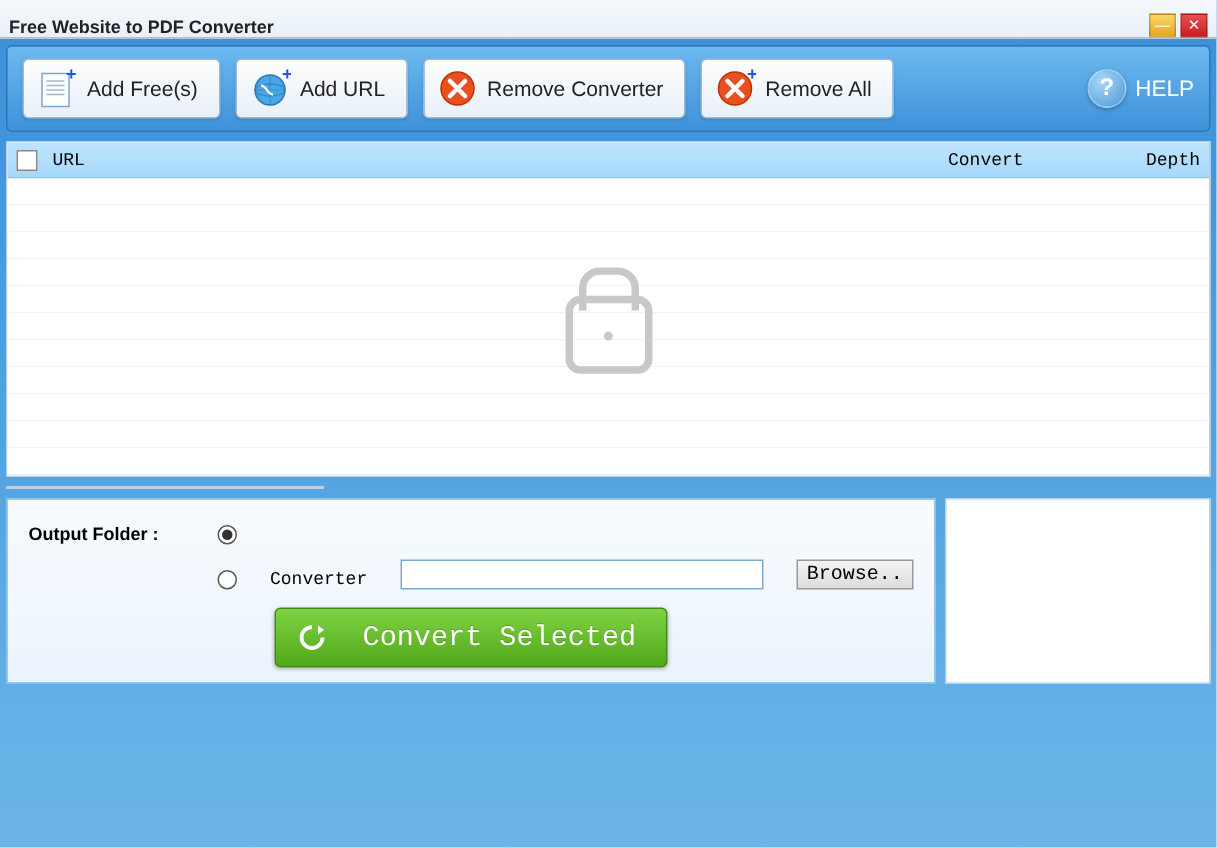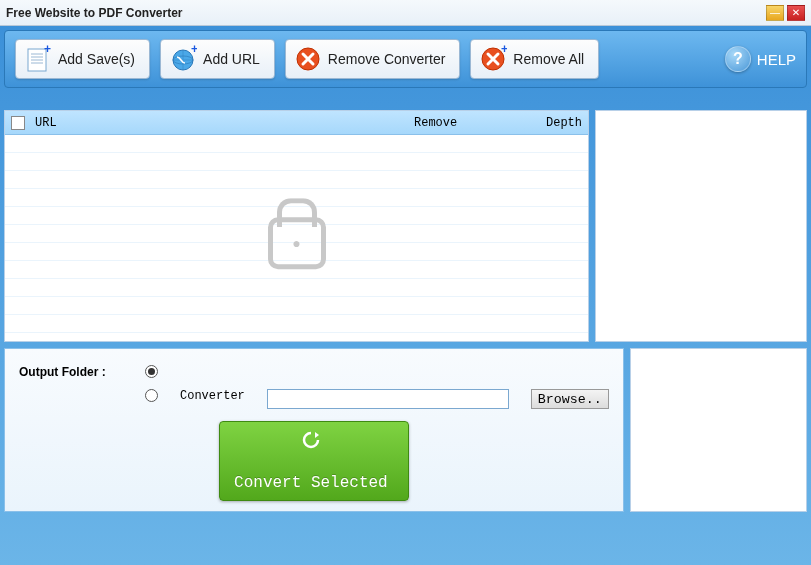--- a/index.html
+++ b/index.html
@@ -1,37 +1,37 @@
 <!DOCTYPE html>
 <html><head>
 <meta charset="utf-8">
 <style>
 * { margin: 0; padding: 0; box-sizing: border-box; }
 body { width: 811px; height: 565px; font-family: Tahoma, Arial, sans-serif; font-size: 12px; background: linear-gradient(to bottom, #3a8fd8 0%, #6bb5e8 100%); overflow: hidden; }
 
 .win-frame { width: 811px; height: 565px; position: relative; }
-.titlebar { height: 26px; background: linear-gradient(to bottom, #f5f9fc 0%, #e8f0f8 100%); border-bottom: 1px solid #b8c8d8; display: flex; align-items: center; padding: 0 6px; }
+.titlebar { height: 26px; background: linear-gradient(to bottom, #f5f9fc 0%, #e8f0f8 100%); border-bottom: 1px solid #b8c8d8; display: flex; align-items: flex-end; padding: 0 6px; }
 .titlebar-text { font-weight: bold; font-size: 12px; color: #222; flex: 1; }
 .titlebar-controls { display: flex; gap: 3px; }
 .ctrl-btn { width: 18px; height: 16px; display: flex; align-items: center; justify-content: center; border: 1px solid rgba(0,0,0,.2); font-size: 10px; color: #fff; cursor: pointer; }
 .ctrl-min { background: linear-gradient(#f8d568,#e8a720); }
 .ctrl-close { background: linear-gradient(#e85050,#c82020); }
 
 .client { padding: 4px 4px 0 4px; height: calc(565px - 26px); }
 
 
 .toolbar { background: linear-gradient(to bottom, #6db8f0 0%, #3e92d8 100%); border: 1px solid #2a78b8; border-radius: 4px; padding: 8px 10px; display: flex; align-items: center; gap: 10px; }
 .tbtn { background: linear-gradient(to bottom, #fdfdfd 0%, #e8f0f8 100%); border: 1px solid #9bb8d4; border-radius: 4px; padding: 6px 14px 6px 8px; display: flex; align-items: center; gap: 6px; font-size: 14px; color: #222; cursor: pointer; height: 40px; box-shadow: 0 1px 2px rgba(0,0,0,.15); }
 .tbtn-icon { width: 28px; height: 28px; display: flex; align-items: center; justify-content: center; position: relative; }
 .spacer { flex: 1; }
 .help-area { display: flex; align-items: center; gap: 6px; color: #fff; font-size: 15px; cursor: pointer; }
 .help-icon { width: 26px; height: 26px; border-radius: 50%; background: radial-gradient(circle at 35% 30%, #a8d8f8, #4a98d8); display: flex; align-items: center; justify-content: center; color: #fff; font-weight: bold; font-size: 16px; border: 1px solid #ffffff55; box-shadow: 0 1px 3px rgba(0,0,0,.3); }
 
 
-.middle { display: flex; gap: 6px; margin-top: 22px; height: 232px; }
+.middle { display: flex; gap: 6px; margin-top: 6px; height: 232px; flex-direction: column; }
 .list-panel { flex: 1; background: #fff; border: 1px solid #b8d0e8; display: flex; flex-direction: column; overflow: hidden; }
 .list-header { background: linear-gradient(to bottom, #bfe4ff 0%, #a6d8fb 100%); height: 24px; display: flex; align-items: center; padding: 0 6px; gap: 10px; border-bottom: 1px solid #8ac0ea; }
 .list-header .chk { width: 14px; height: 14px; border: 1px solid #888; background: #fff; cursor: pointer; }
 .col-url { flex: 1; font-family: "SimSun","Courier New",monospace; font-size: 12px; }
 .col-status { width: 98px; font-family: "SimSun","Courier New",monospace; }
 .col-depth { width: 60px; text-align: right; font-family: "SimSun","Courier New",monospace; }
 .list-body { flex: 1; background: #fff; background-image: repeating-linear-gradient(to bottom, #fff 0, #fff 17px, #eaf4fc 17px, #eaf4fc 18px); position: relative; }
 .preview-panel { width: 212px; background: #fff; border: 1px solid #b8d0e8; }
 
 
@@ -39,28 +39,28 @@
 .wm-lock { width: 58px; height: 52px; border: 5px solid #c8c8c8; border-radius: 10px; position: relative; }
 .wm-lock::before { content: ''; position: absolute; top: -24px; left: 50%; transform: translateX(-50%); width: 30px; height: 24px; border: 5px solid #c8c8c8; border-bottom: none; border-radius: 14px 14px 0 0; }
 .wm-lock::after { content:'●'; position:absolute; top:50%; left:50%; transform:translate(-50%,-50%); font-size:14px; color:#c8c8c8;}
 .wm-text { display: flex; flex-direction: column; align-items: center; }
 .wm-cn { font-size: 34px; font-weight: 300; letter-spacing: 4px; }
 .wm-dom { font-size: 20px; letter-spacing: 3px; margin-top: -4px; }
 
 
 .bottom-row { display: flex; gap: 6px; margin-top: 6px; }
 .output-panel { flex: 1; background: linear-gradient(to bottom, #f8fbfe 0%, #eaf4fc 100%); border: 1px solid #8ac0ea; padding: 16px 14px 10px 14px; font-family: "SimSun","Courier New",monospace; font-size: 12px; }
-.out-row { display: flex; align-items: flex-start; gap: 22px; margin-bottom: 10px; }
+.out-row { display: flex; align-items: flex-end; gap: 22px; margin-bottom: 10px; }
 .out-label { font-weight: bold; font-family: Arial,sans-serif; width: 104px; }
 .radio { width: 13px; height: 13px; border: 1px solid #555; border-radius: 50%; display: inline-flex; align-items: center; justify-content: center; cursor: pointer; background:#fff; }
 .radio.checked::after { content: ''; width: 7px; height: 7px; background: #333; border-radius: 50%; }
 .custom-input { width: 242px; height: 20px; border: 1px solid #7ba8d0; background: #fff; padding: 0 4px; }
 .browse-btn { height: 20px; padding: 0 6px; background: linear-gradient(#f4f4f4,#dcdcdc); border: 1px solid #999; font-family: "SimSun","Courier New",monospace; cursor: pointer; }
 .convert-row { display: flex; gap: 28px; justify-content: center; margin-top: 12px; }
-.cbtn { background: linear-gradient(to bottom, #7fd342 0%, #52a81c 100%); border: 1px solid #3f8a12; border-radius: 4px; color: #fff; font-size: 16px; padding: 8px 20px 8px 14px; display: flex; align-items: center; gap: 24px; cursor: pointer; box-shadow: 0 1px 3px rgba(0,0,0,.3); text-shadow: 0 -1px 0 rgba(0,0,0,.2); flex-direction: column; }
+.cbtn { background: linear-gradient(to bottom, #7fd342 0%, #52a81c 100%); border: 1px solid #3f8a12; border-radius: 4px; color: #fff; font-size: 19px; padding: 8px 20px 8px 14px; display: flex; align-items: center; gap: 24px; cursor: pointer; box-shadow: 0 1px 3px rgba(0,0,0,.3); text-shadow: 0 -1px 0 rgba(0,0,0,.2); }
 .cbtn-icon { width: 20px; height: 20px; }
 .link-row { margin-top: 12px; }
 .link-row a { color: #1050c0; font-family: Arial,sans-serif; font-size: 12px; }
 
 .side-fill { width: 212px; background: #fff; border: 1px solid #b8d0e8; }
 
 svg { display: block; }
 </style>
 </head>
 <body>
@@ -81,21 +81,21 @@
         <span class="tbtn-icon">
           <svg width="28" height="28" viewBox="0 0 28 28">
               <rect x="4" y="4" width="18" height="22" fill="#fff" stroke="#7aa8d0"></rect>
               <line x1="7" y1="9" x2="19" y2="9" stroke="#9bb8d4"></line>
               <line x1="7" y1="12" x2="19" y2="12" stroke="#9bb8d4"></line>
               <line x1="7" y1="15" x2="19" y2="15" stroke="#9bb8d4"></line>
               <line x1="7" y1="18" x2="19" y2="18" stroke="#9bb8d4"></line>
               <text x="20" y="8" font-size="12" fill="#1a58e0" font-weight="bold">+</text>
             </svg>
         </span>
-        <span>Add Save(s)</span>
+        <span>Add Free(s)</span>
       </div>
 
       <div class="tbtn">
         <span class="tbtn-icon">
           <svg width="28" height="28" viewBox="0 0 28 28">
               <circle cx="14" cy="15" r="10" fill="#4aa8e8" stroke="#2a78b8"></circle>
               <ellipse cx="14" cy="15" rx="10" ry="4" fill="none" stroke="#2a78b8" opacity=".6"></ellipse>
               <path d="M14 5 v20 M4 15 h20" stroke="#2a78b8" opacity=".4"></path>
               <path d="M8 12 c4 0 4 6 8 6" stroke="#fff" fill="none" stroke-width="1.5"></path>
               <text x="22" y="8" font-size="12" fill="#1a58e0" font-weight="bold">+</text>
@@ -131,21 +131,21 @@
         <div class="help-icon">?</div>
         <span>HELP</span>
       </div>
     </div>
 
     <div class="middle">
       <div class="list-panel">
         <div class="list-header">
           <div class="chk"></div>
           <div class="col-url">URL</div>
-          <div class="col-status">Remove</div>
+          <div class="col-status">Convert</div>
           <div class="col-depth">Depth</div>
         </div>
         <div class="list-body">
           <div class="watermark">
             <div class="wm-lock"></div>
           </div>
         </div>
       </div>
       <div class="preview-panel"></div>
     </div>

